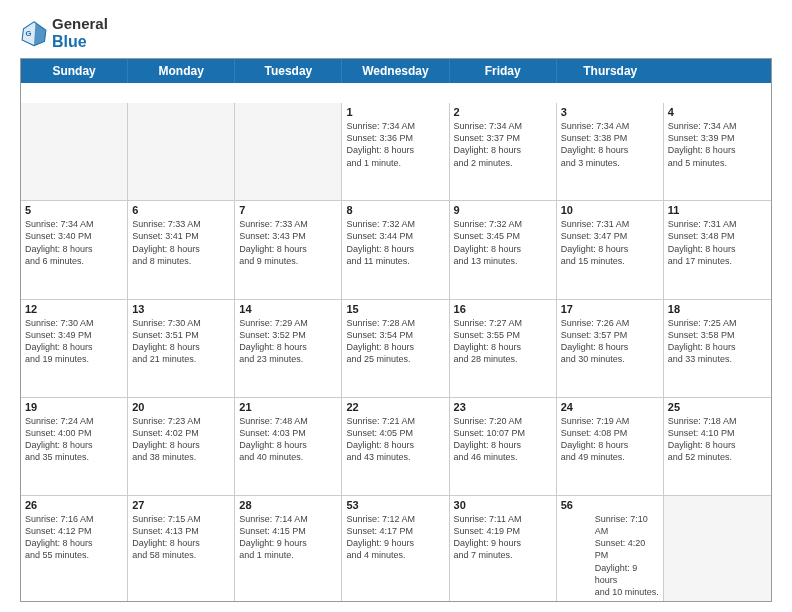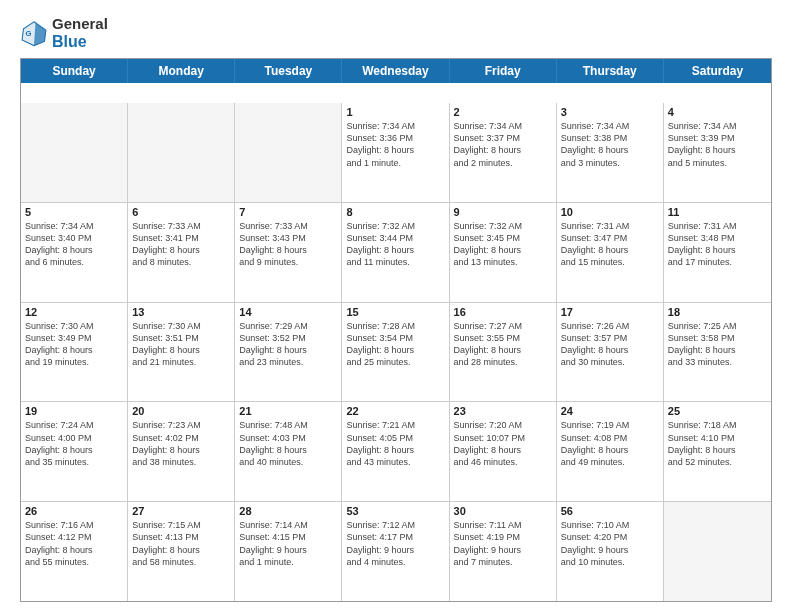--- a/index.html
+++ b/index.html
@@ -128,21 +128,20 @@
   </div>
 
   <div class="calendar outer-border">
     <div class="cal-header">
     <div class="cal-header-cell">Sunday</div>
         <div class="cal-header-cell">Monday</div>
         <div class="cal-header-cell">Tuesday</div>
         <div class="cal-header-cell">Wednesday</div>
         <div class="cal-header-cell">Friday</div>
         <div class="cal-header-cell">Thursday</div>
-        <div class="cal-header-cell">Saturday</div>
       </div>
     <div class="cal-body">
     <div class="cal-row">
           <div class="cal-cell empty"></div>
           <div class="cal-cell empty"></div>
           <div class="cal-cell empty"></div>
           <div class="cal-cell">
             <div class="day-num">1</div>
             <div class="cell-text" style="white-space: pre-line;">Sunrise: 7:34 AM
 Sunset: 3:36 PM
@@ -355,21 +354,21 @@
           </div>
           <div class="cal-cell">
             <div class="day-num">30</div>
             <div class="cell-text" style="white-space: pre-line;">Sunrise: 7:11 AM
 Sunset: 4:19 PM
 Daylight: 9 hours
 and 7 minutes.</div>
           </div>
           <div class="cal-cell">
             <div class="day-num">56</div>
-            <div class="cell-text" style="white-space: pre-line;">Sunrise: 7:10 AM
+            <div class="cell-text" style="white-space: pre-line; margin-left: 34px;">Sunrise: 7:10 AM
 Sunset: 4:20 PM
 Daylight: 9 hours
 and 10 minutes.</div>
           </div>
           <div class="cal-cell empty"></div>
         </div>
       </div>
   </div>
 </div>
 

